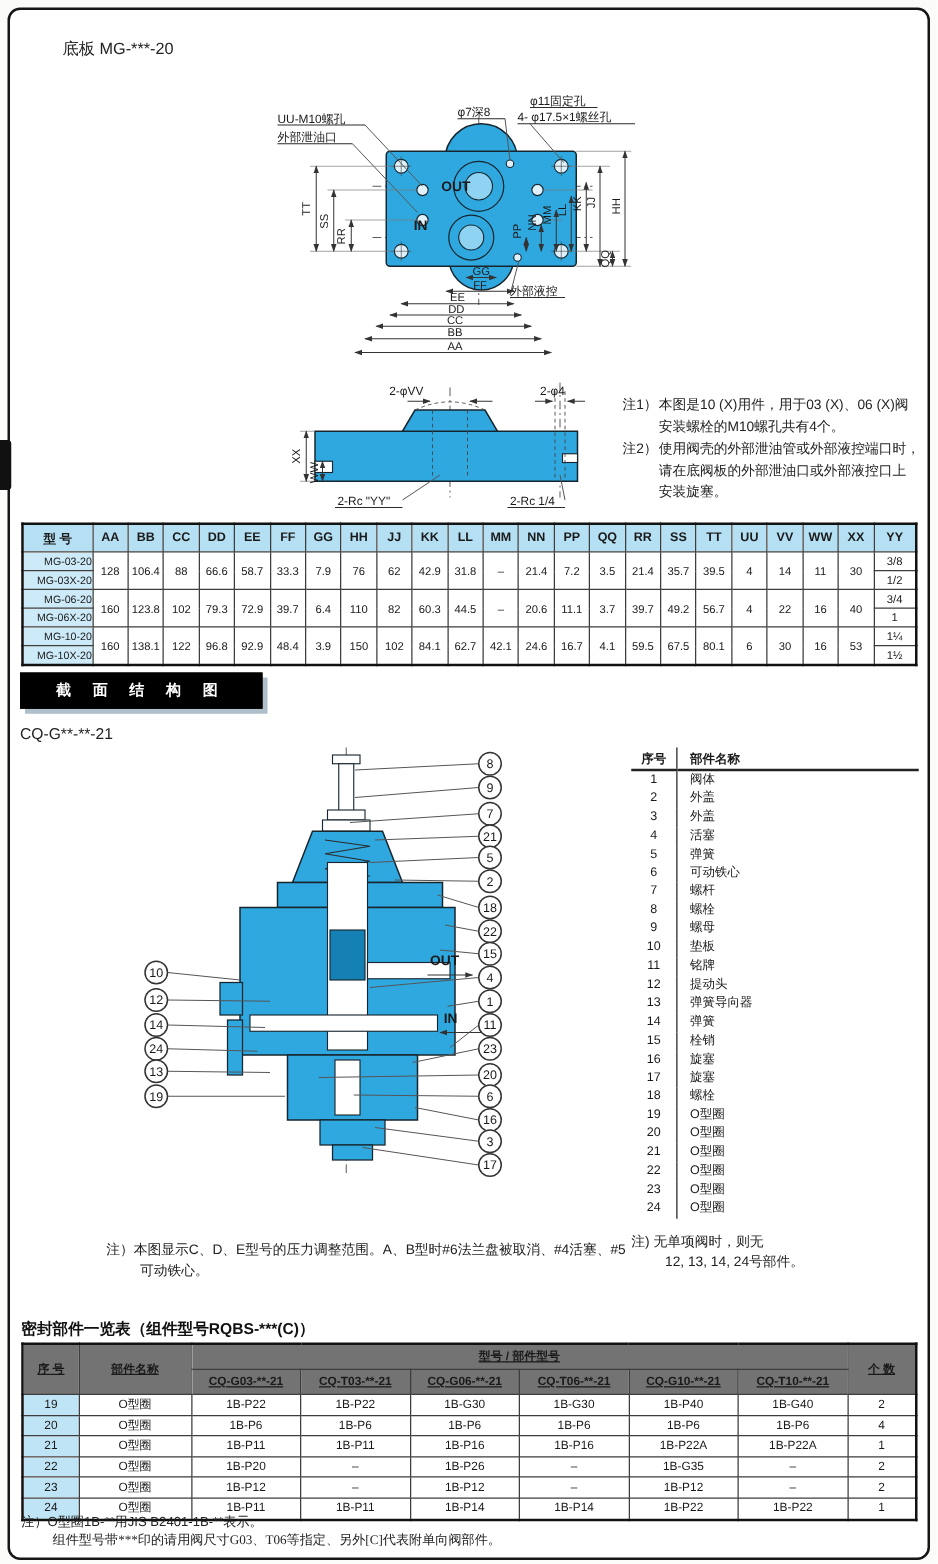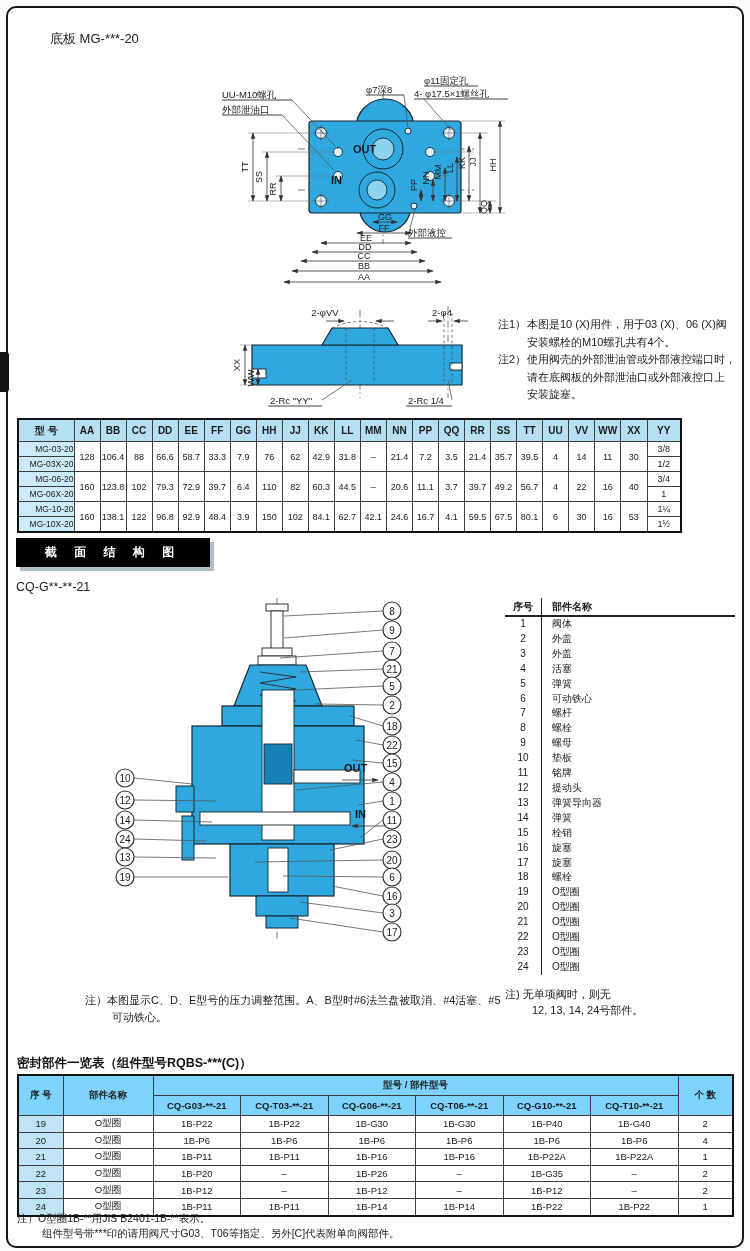--- a/index.html
+++ b/index.html
@@ -11,21 +11,21 @@
   .page-border{position:absolute;left:6px;top:6px;width:734px;height:1238px;
     border:2px solid #161616;border-radius:10px;background:#fff;}
   .left-tab{position:absolute;left:0;top:352px;width:9px;height:40px;background:#111;border-radius:0 3px 3px 0;}
   .abs{position:absolute;}
   .page-title{position:absolute;left:20px;top:30px;font-size:13px;color:#222;margin-left:30px;}
   
   .notes-top{position:absolute;left:497px;top:316px;width:244px;font-size:11px;line-height:17.5px;color:#222;text-align:center;}
   .note-item{display:flex;}
   .note-label{flex:0 0 30px;}
   
-  .dim-table{position:absolute;left:17px;top:418px;width:665px;border-collapse:collapse;table-layout:fixed;
+  .dim-table{position:absolute;left:17px;top:418px;width:717px;border-collapse:collapse;table-layout:fixed;
     font-size:9px;border:2px solid #111;}
   .dim-table th,.dim-table td{border:1px solid #3d3d3d;text-align:center;padding:0;white-space:nowrap;overflow:hidden;}
   .dim-table th{background:#b5e0f3;height:21px;font-size:10px;font-weight:bold;}
   .dim-table td{height:14px;background:#fff;font-size:9px;}
   .dim-table td.model{background:#cdeaf8;text-align:right;padding-left:2px;font-size:8.5px;}
   
   .section-header{position:absolute;left:16px;top:538px;width:192px;height:27px;background:#000;color:#fff;
     font-size:12px;font-weight:bold;letter-spacing:7px;text-align:center;line-height:27px;
     box-shadow:4px 4px 0 #aebfca;border:1px solid #000;}
   .section-model{position:absolute;left:16px;top:580px;font-size:12.5px;color:#222;}
@@ -40,25 +40,25 @@
   
   .cs-note-left{position:absolute;left:85px;top:992px;width:430px;font-size:11px;line-height:17px;color:#222;}
   .cs-note-left .ind{padding-left:27px;}
   .cs-note-right{position:absolute;left:505px;top:986px;width:230px;font-size:11px;line-height:16px;color:#222;}
   .cs-note-right .ind{padding-left:27px;}
   
   .seal-title{position:absolute;left:17px;top:1055px;font-size:12.5px;font-weight:bold;color:#111;}
   .seal-table{position:absolute;left:17px;top:1074px;width:717px;border-collapse:collapse;table-layout:fixed;
     font-size:9.5px;border:2px solid #111;}
   .seal-table th,.seal-table td{border:1px solid #3d3d3d;text-align:center;padding:0;white-space:nowrap;overflow:hidden;}
-  .seal-table th{background:#7dd3fc;height:19px;font-weight:bold;}
+  .seal-table th{background:#737373;height:19px;font-weight:bold;text-decoration:underline;}
   .seal-table td{height:15.6px;background:#fff;}
   .seal-table td.no{background:#bfe4f6;}
   .bottom-notes{position:absolute;left:17px;top:1211px;width:700px;font-size:10.5px;line-height:14.5px;color:#222;}
-  .bottom-notes .ind{padding-left:25px;}
+  .bottom-notes .ind{padding-left:25px;font-family:Liberation Serif, serif;}
   
   svg text{font-family:"Liberation Sans","DejaVu Sans",sans-serif;fill:#1a1a1a;}
   .svg-label{font-size:9.5px;}
   .svg-dim{font-size:9px;}
   .svg-port{font-size:11px;font-weight:bold;}
   .callout-circle{fill:#fff;stroke:#333;stroke-width:1.2;}
   .callout-num{font-size:10px;text-anchor:middle;}
   .leader{stroke:#555;stroke-width:0.8;fill:none;}
   .dash{stroke:#444;stroke-width:0.7;stroke-dasharray:7 3 1.5 3;fill:none;}
   .dashs{stroke:#444;stroke-width:0.7;stroke-dasharray:3 2.5;fill:none;}

